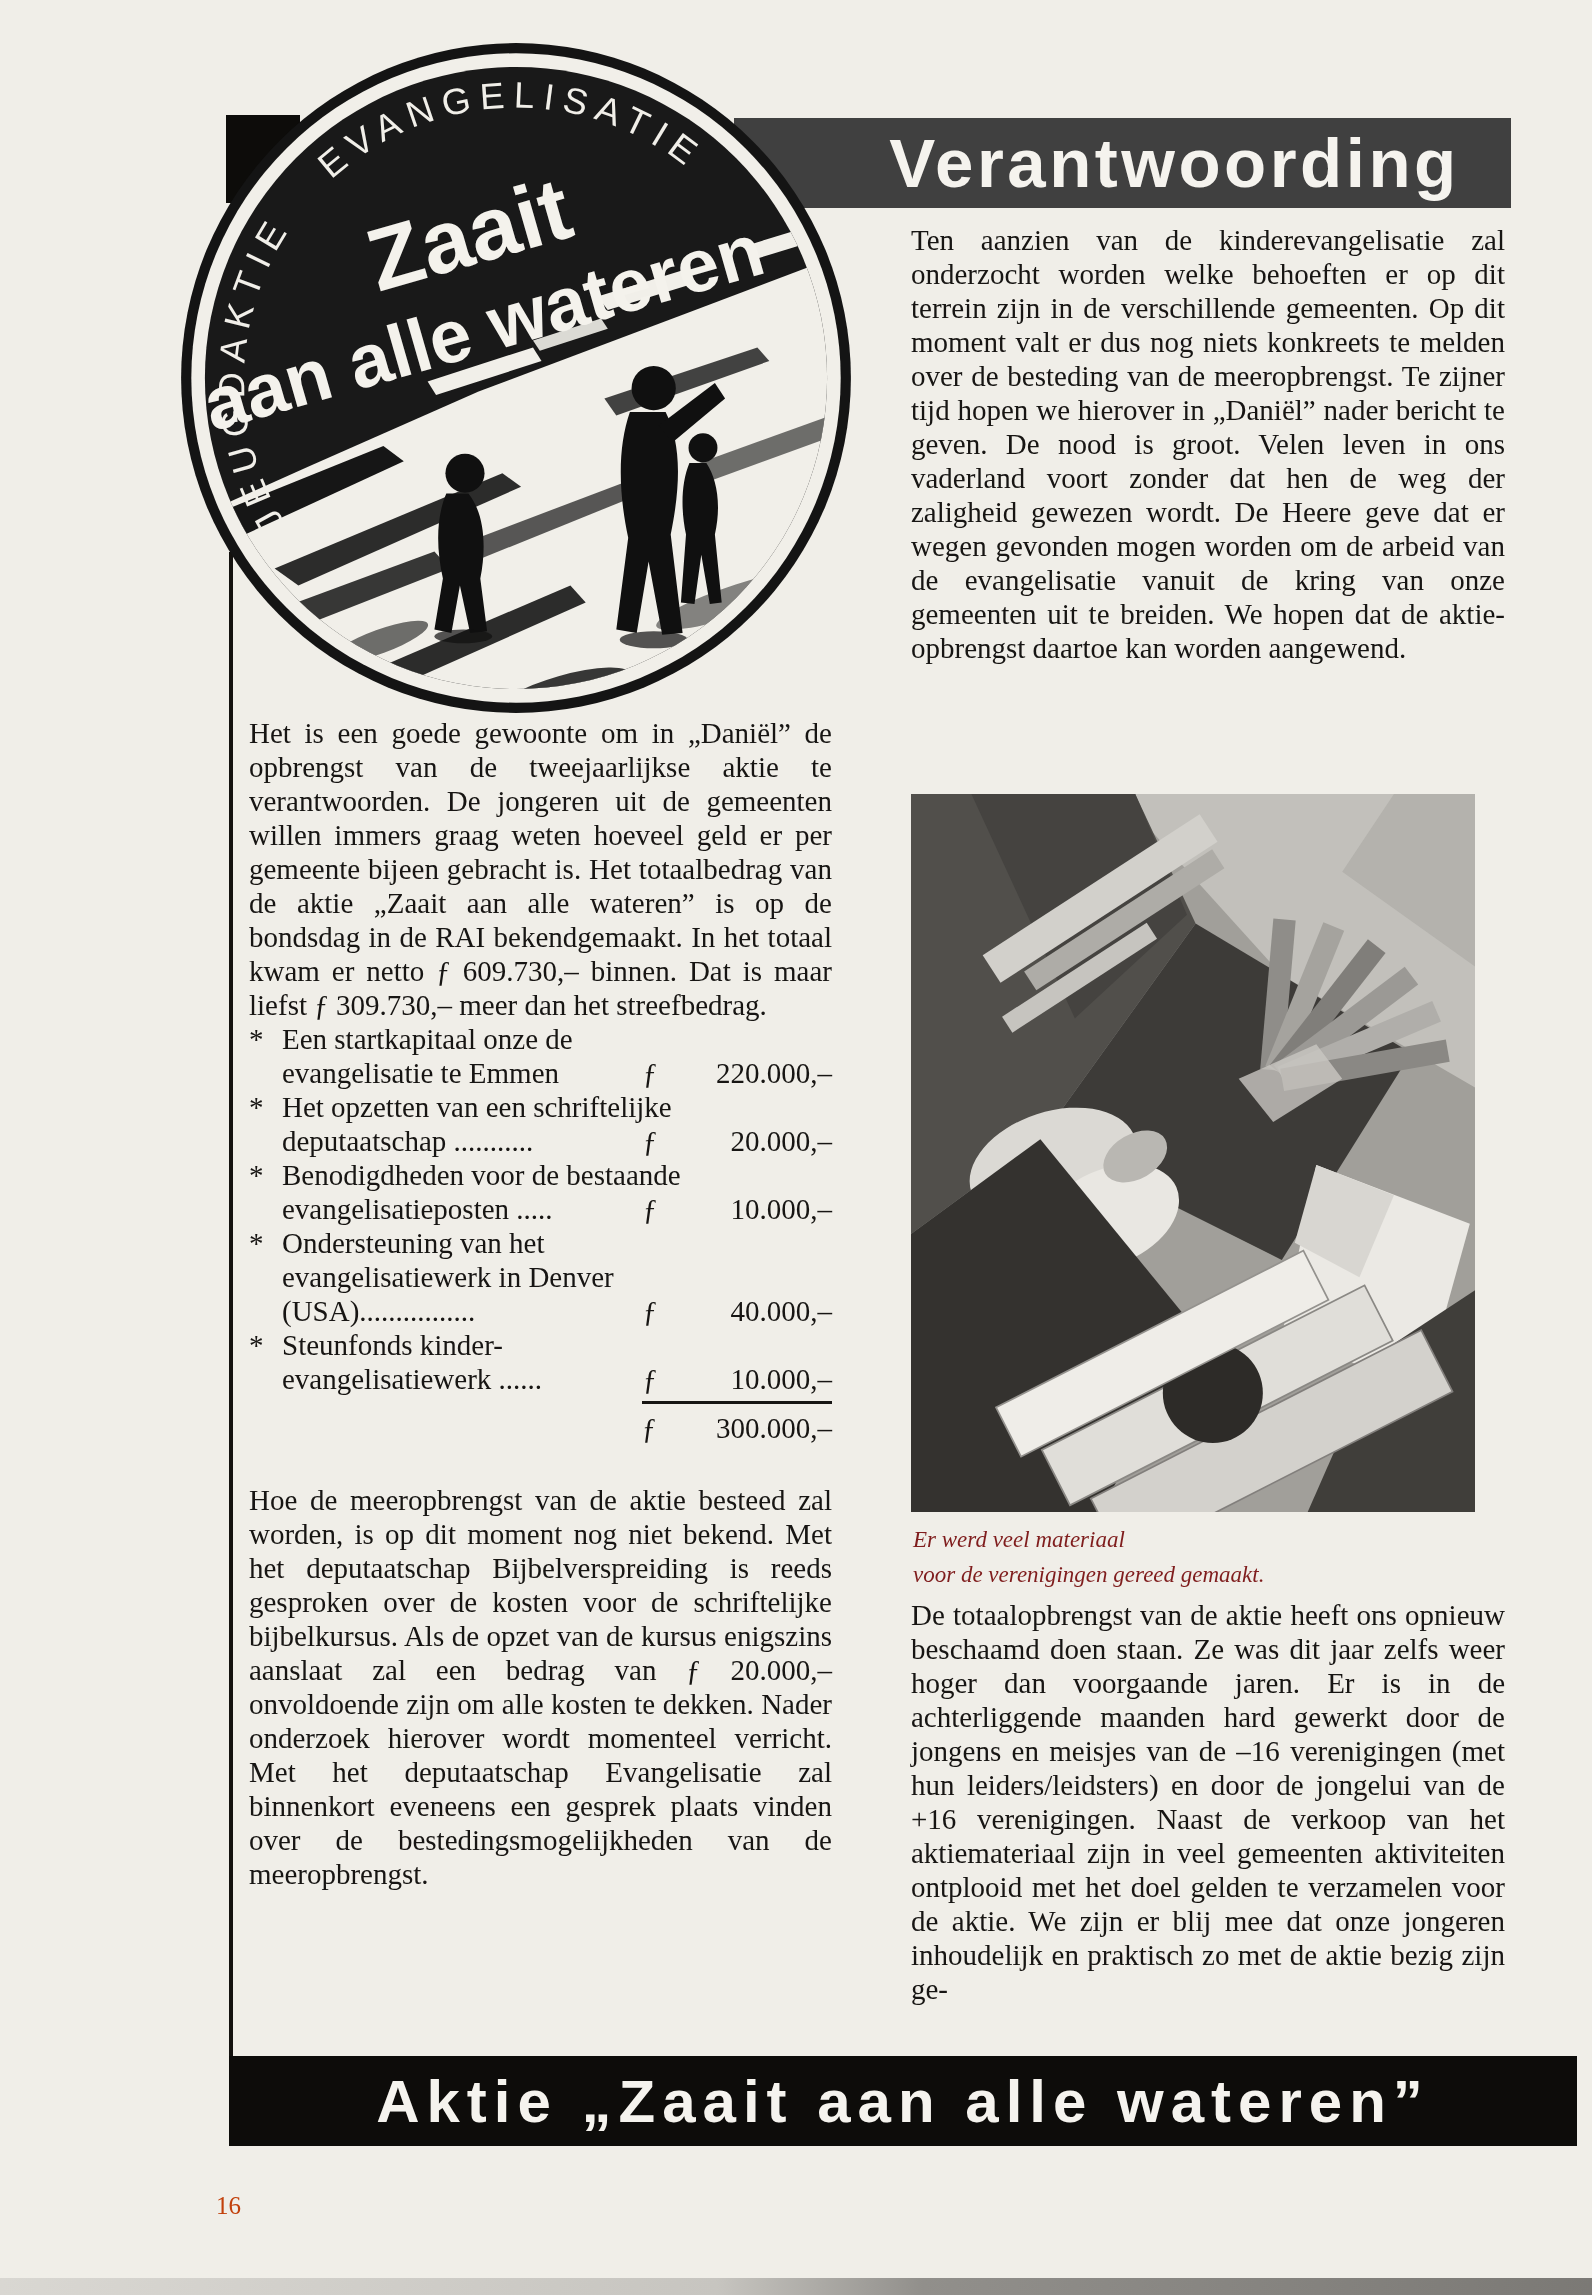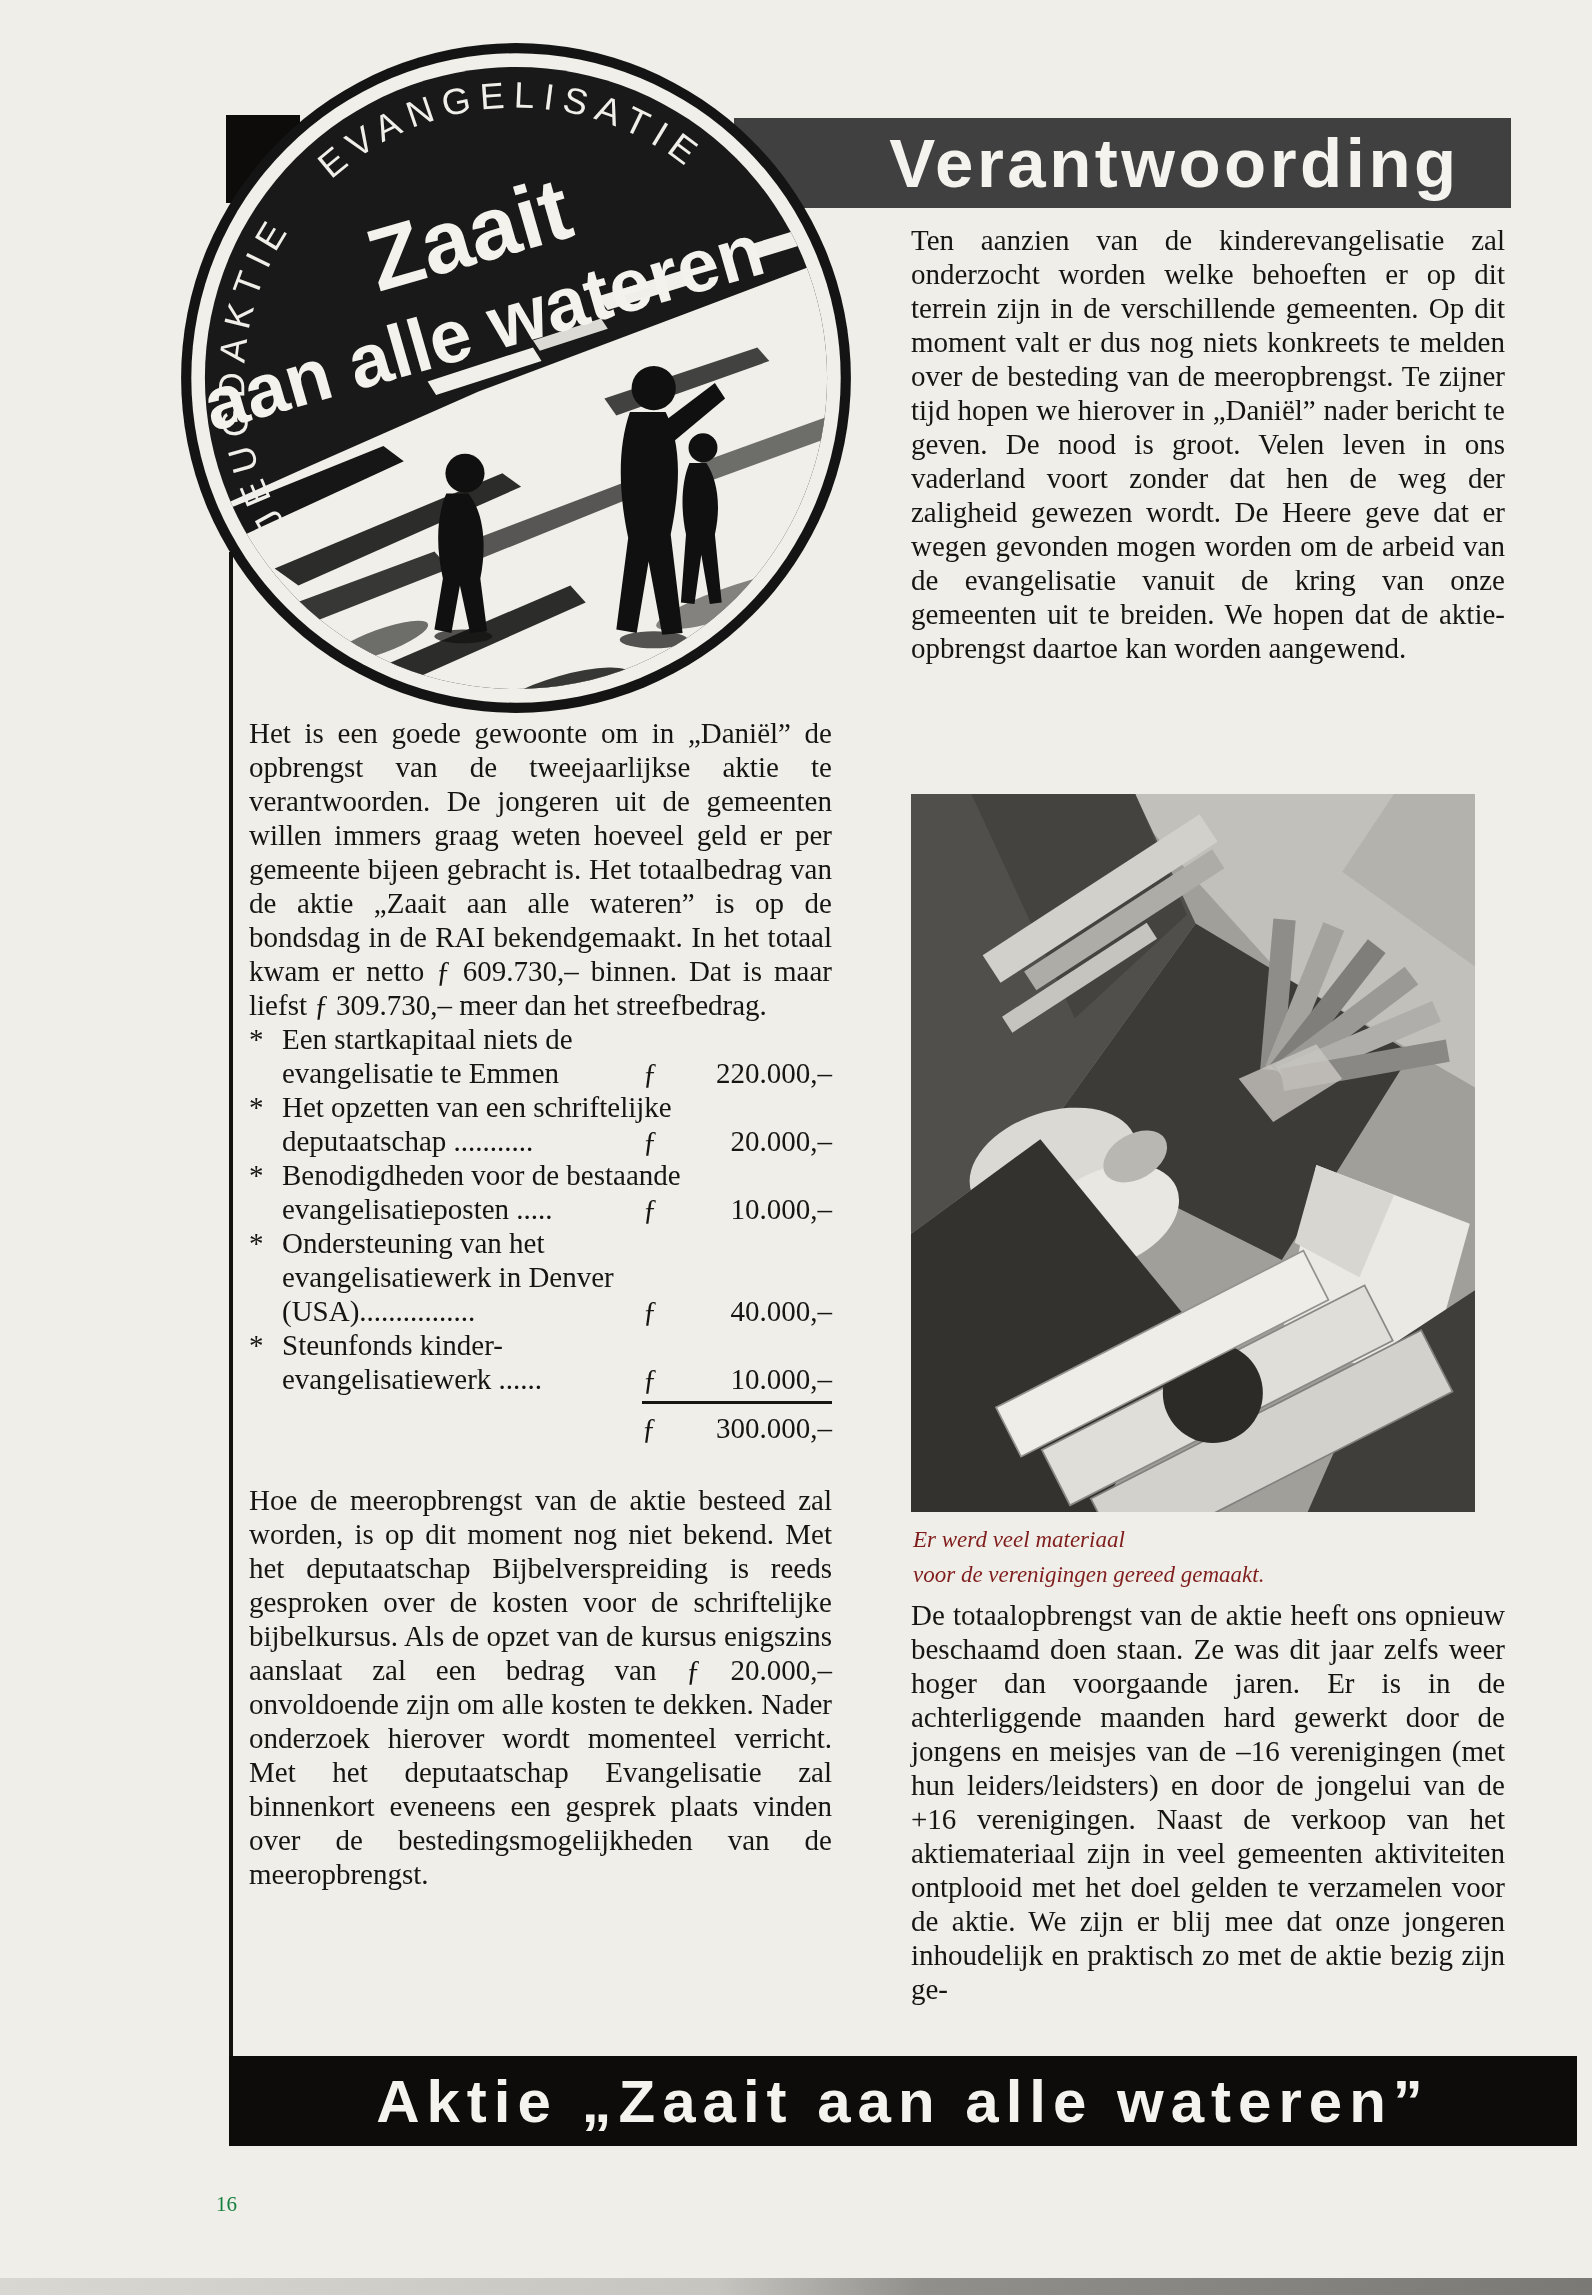--- a/index.html
+++ b/index.html
@@ -51,21 +51,21 @@
   .photo{left:911px;top:794px;width:564px;height:718px;}
   
   .footer-bar{
     left:229px;top:2056px;width:1348px;height:90px;background:#0d0c0a;
     display:flex;align-items:center;justify-content:center;
   }
   .footer-bar span{
     font-family:"Liberation Sans","DejaVu Sans",sans-serif;font-weight:bold;
     font-size:60px;letter-spacing:7px;color:#f5f3ee;white-space:nowrap;
   }
-  .page-number{left:216px;top:2192px;font-size:21px;color:#15803d;}
+  .page-number{left:216px;top:2192px;font-size:25px;color:#c2410c;}
   .scan-strip{
     left:0;top:2278px;width:1592px;height:17.3px;
     background:linear-gradient(90deg,#d9d7d2 0%,#c7c5c0 45%,#918f8b 58%,#7b7975 100%);
   }
 </style>
 </head>
 <body>
 
 <div class="page">
 
@@ -128,21 +128,21 @@
   </svg>
 
   <div class="abs bodytext col-left">
     <p>Het is een goede gewoonte om in „Daniël” de opbrengst van de tweejaarlijkse aktie te verantwoorden. De jongeren uit de gemeenten willen immers graag weten hoeveel geld er per gemeente bijeen gebracht is. Het totaalbedrag van de aktie „Zaait aan alle wateren” is op de bondsdag in de RAI bekendgemaakt. In het totaal kwam er netto ƒ 609.730,– binnen. Dat is maar liefst ƒ 309.730,– meer dan het streefbedrag.</p>
 
     <div class="wishlist">
 
       <div class="wi">
         <span class="star">*</span>
         <span class="wi-body">
-          <span class="wi-line">Een startkapitaal niets de</span>
+          <span class="wi-line">Een startkapitaal onze de</span>
           <span class="wi-last">
             <span class="wi-text">evangelisatie te Emmen</span>
             <span class="wi-cur">ƒ</span>
             <span class="wi-val">220.000,–</span>
           </span>
         </span>
       </div>
 
       <div class="wi">
         <span class="star">*</span>

